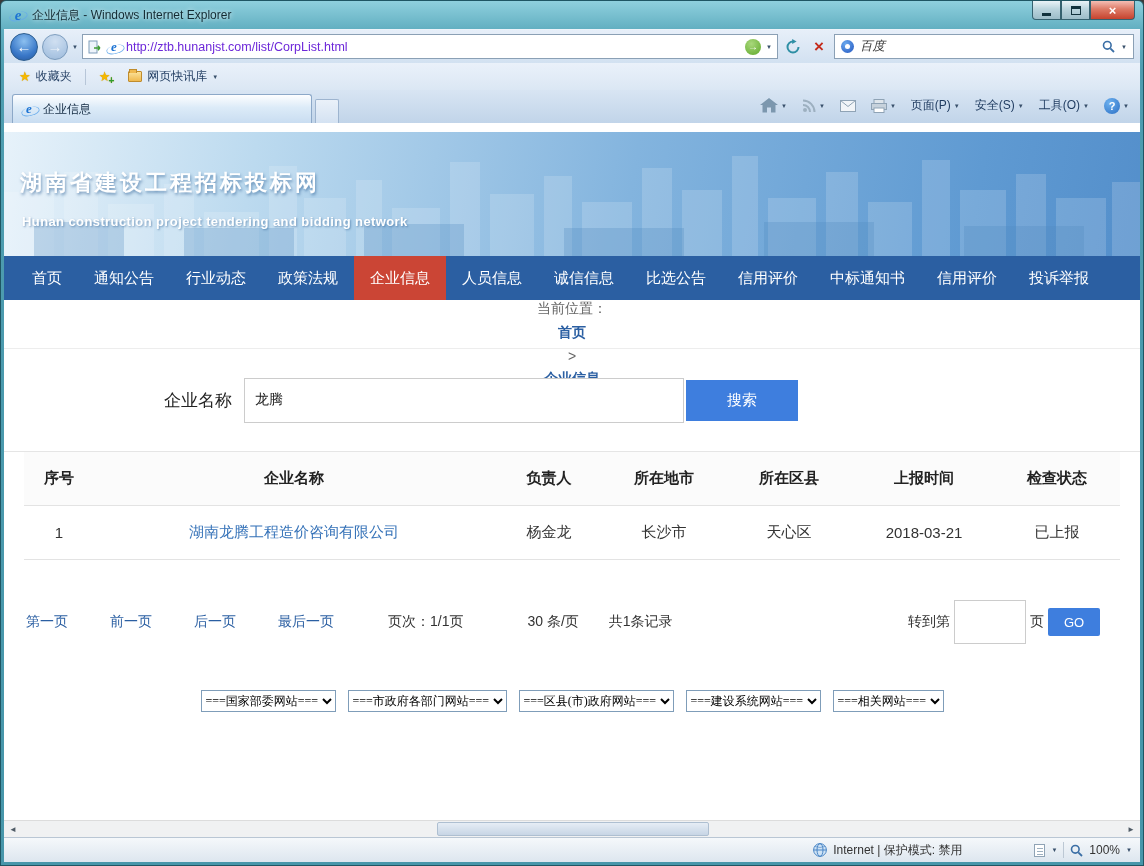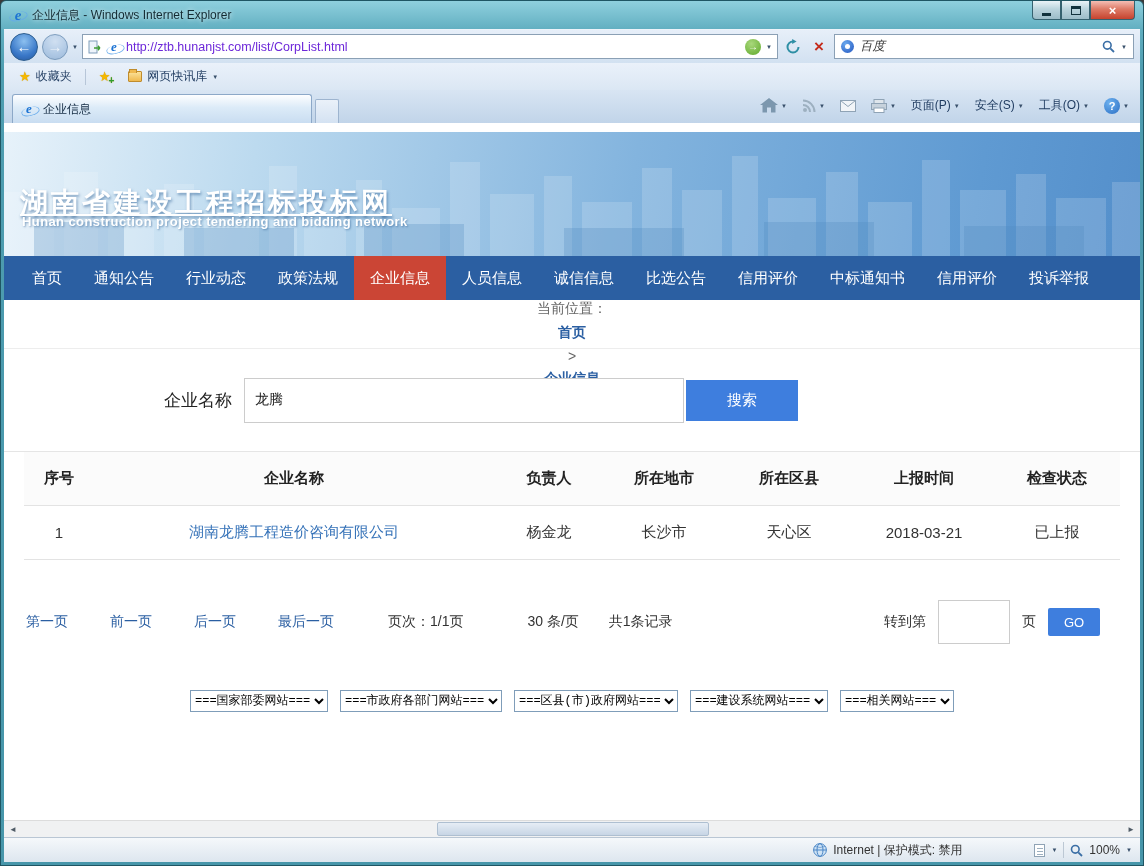--- a/index.html
+++ b/index.html
@@ -70,22 +70,22 @@
   .ie-e { display:inline-flex; width:16px; height:16px; align-items:center; justify-content:center; flex:none;
     color:#1d74d4; font:italic bold 15px "Liberation Serif","DejaVu Serif",serif; position:relative; }
   .ie-e::after { content:""; position:absolute; left:-1px; top:5px; width:17px; height:8px;
     border:1px solid rgba(100,170,235,.85); border-top:none; border-radius:50%; transform:rotate(-14deg); }
 
   
   .viewport { flex:1; background:#fff; overflow:hidden; position:relative; }
   .banner { height:124px; margin-top:9px; position:relative; overflow:hidden;
     background:linear-gradient(100deg,#e7f2fa 0%,#bcdaef 22%,#83b4de 55%,#5f9ad2 85%,#548fcb 100%); }
   .banner .skyline { position:absolute; left:0; bottom:0; }
-  .banner-title { position:absolute; left:16px; top:52px; color:#fff; font-size:28px; font-weight:bold;
-    letter-spacing:3px; text-shadow:1px 2px 3px rgba(35,85,140,.55);text-decoration:underline; }
+  .banner-title { position:absolute; left:16px; top:36px; color:#fff; font-size:22px; font-weight:bold;
+    letter-spacing:3px; text-shadow:1px 2px 3px rgba(35,85,140,.55); }
   .banner-sub { position:absolute; left:18px; top:82px; color:#fff; font-size:13px; font-weight:bold;
     letter-spacing:.4px; text-shadow:1px 1px 2px rgba(35,85,140,.5); }
 
   .mainnav { height:44px; background:#2b5fa2; display:flex; align-items:stretch; padding:0 12px; }
   .nav-item { display:flex; align-items:center; padding:0 16px; color:#fff; font-size:15px; cursor:pointer; white-space:nowrap; }
   .nav-item.active { background:#cb4535; }
 
   .breadcrumb { height:48px; display:flex; align-items:center; gap:6px; padding:0 16px;
     font-size:14px; color:#666;flex-direction:column; }
   .bc-link { color:#2b5fa2; font-weight:bold; text-decoration:none; cursor:pointer; }
@@ -101,27 +101,27 @@
   .data-table { width:calc(100% - 40px); margin:0 20px; border-collapse:collapse; font-size:15px; }
   .data-table th { font-weight:bold; color:#222; padding:17px 6px; background:#fbfbfb;
     border-bottom:1px solid #e3e3e3; text-align:center; }
   .data-table td { color:#333; padding:17px 6px; text-align:center; border-bottom:1px solid #e3e3e3; }
   .company-link { color:#3572b8; text-decoration:none; cursor:pointer; }
 
   .pager { margin:40px 22px 0; display:flex; align-items:center; font-size:14px; color:#333; }
   .plink { color:#2b5fa2; text-decoration:none; margin-right:42px; cursor:pointer; }
   .pinfo-1 { margin-left:12px; margin-right:64px; }
   .pinfo-2 { margin-right:30px; }
-  .goto { margin-left:auto; display:flex; align-items:center; gap:12px; padding-right:18px; }
+  .goto { margin-left:auto; display:flex; align-items:center; gap:4px; padding-right:18px; }
   .goto-input { width:72px; height:44px; border:1px solid #ccc; font-size:14px; text-align:center; font-family:inherit; outline:none; }
   .go-btn { width:52px; height:28px; background:#3e7ede; color:#fff; border:none; border-radius:2px;
     font-size:13px; font-family:inherit; cursor:pointer; }
 
   .footer-selects { display:flex; justify-content:center; gap:12px; margin-top:46px; }
-  .footer-selects select { height:22px; font-size:12px; font-family:Liberation Mono, monospace; color:#000;
+  .footer-selects select { height:22px; font-size:12px; font-family:Liberation Serif, serif; color:#000;
     border:1px solid #7f9db9; background:#fff; }
 
   
   .hscroll { height:17px; flex:none; background:#f0f1f2; border-top:1px solid #dcdcdc; display:flex; align-items:stretch; }
   .hs-btn { width:18px; display:flex; align-items:center; justify-content:center; font-size:8px; color:#4f5b66; background:#f0f1f2; }
   .hs-track { flex:1; position:relative; }
   .hs-thumb { position:absolute; left:415px; top:1px; width:272px; height:14px; border-radius:2px;
     background:linear-gradient(#e6edf5,#c7d5e5); border:1px solid #aebfd1; }
 
   

